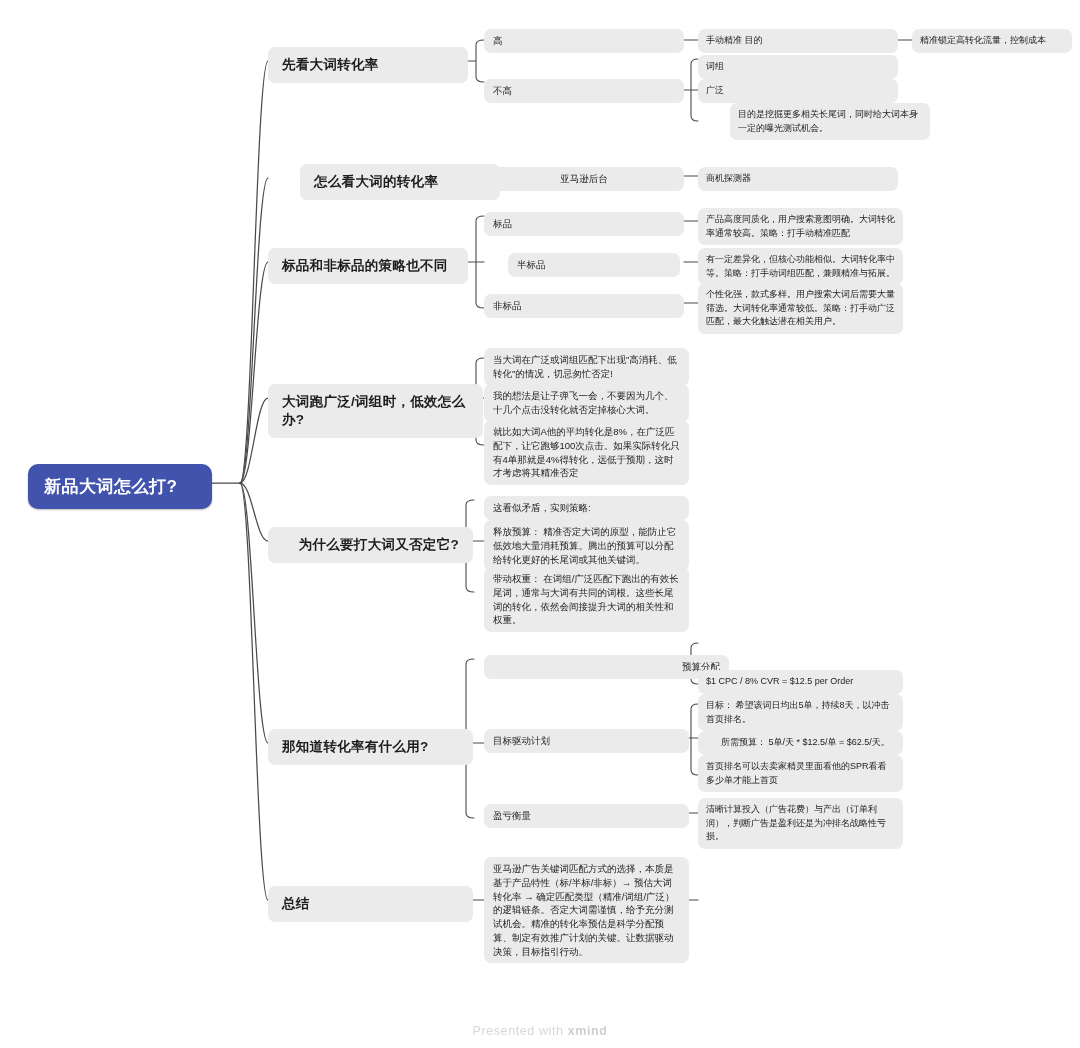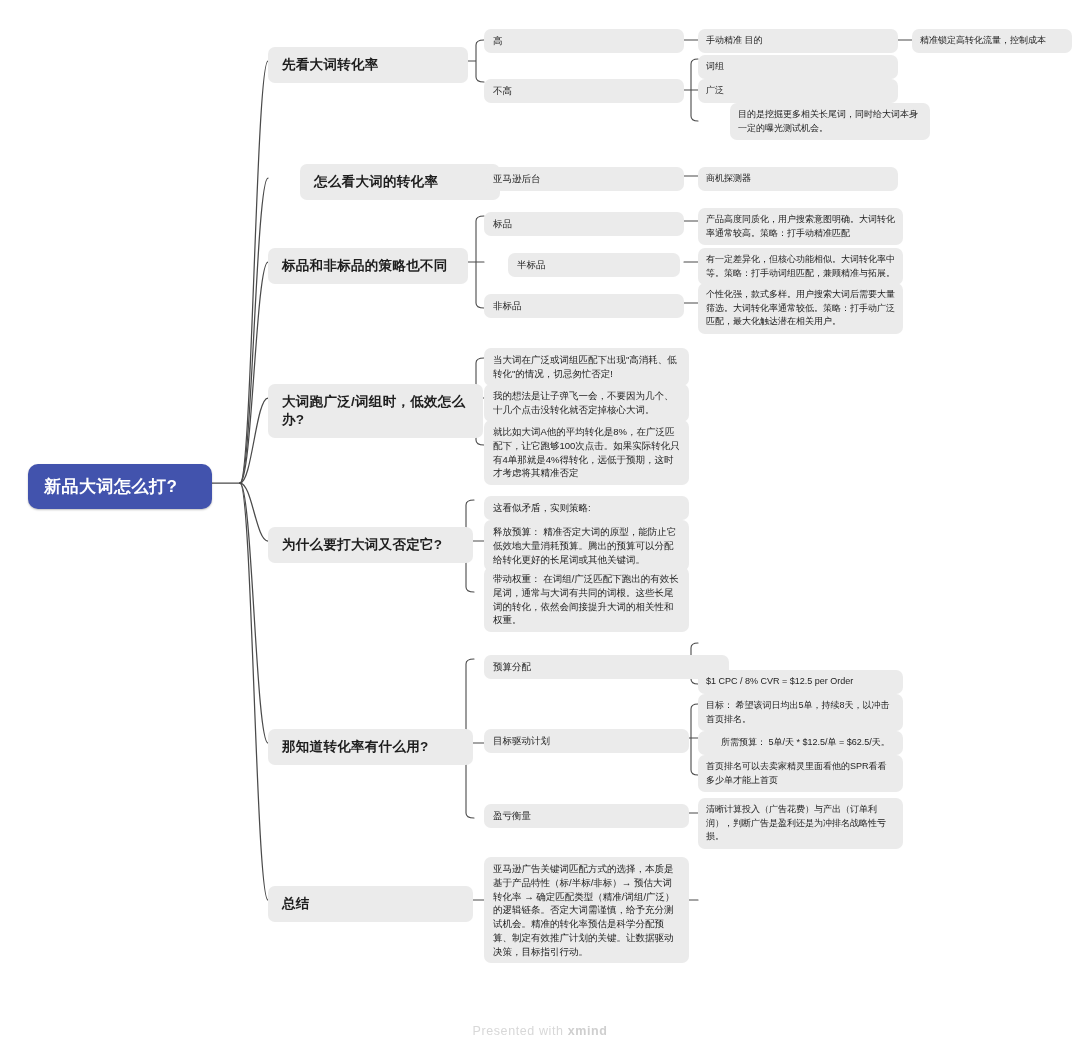--- a/index.html
+++ b/index.html
@@ -167,21 +167,21 @@
   <div class="node lvl3" style="left:698px; top:79px; width:200px;font-family:Liberation Serif, serif;">
     <span class="txt">广泛</span>
   </div>
   <div class="node lvl3 multiline" style="left:698px; top:103px; width:200px;margin-left:32px;">
     <span class="txt">目的是挖掘更多相关长尾词，同时给大词本身一定的曝光测试机会。</span>
   </div>
 
   <div class="node lvl1" style="left:268px; top:164px; width:200px;margin-left:32px;">
     <span class="txt">怎么看大词的转化率</span>
   </div>
-  <div class="node lvl2" style="left:484px; top:167px; width:200px;">
+  <div class="node lvl2" style="left:484px; top:167px; width:200px;text-align:center;">
     <span class="txt">亚马逊后台</span>
   </div>
   <div class="node lvl3" style="left:698px; top:167px; width:200px;">
     <span class="txt">商机探测器</span>
   </div>
 
   <div class="node lvl1" style="left:268px; top:248px; width:200px;">
     <span class="txt">标品和非标品的策略也不同</span>
   </div>
   <div class="node lvl2" style="left:484px; top:212px; width:200px;">
@@ -209,37 +209,37 @@
   <div class="node lvl2 multiline" style="left:484px; top:348px; width:205px;">
     <span class="txt">当大词在广泛或词组匹配下出现"高消耗、低转化"的情况，切忌匆忙否定!</span>
   </div>
   <div class="node lvl2 multiline" style="left:484px; top:384px; width:205px;">
     <span class="txt">我的想法是让子弹飞一会，不要因为几个、十几个点击没转化就否定掉核心大词。</span>
   </div>
   <div class="node lvl2 multiline" style="left:484px; top:420px; width:205px;">
     <span class="txt">就比如大词A他的平均转化是8%，在广泛匹配下，让它跑够100次点击。如果实际转化只有4单那就是4%得转化，远低于预期，这时才考虑将其精准否定</span>
   </div>
 
-  <div class="node lvl1" style="left:268px; top:527px; width:205px;">
+  <div class="node lvl1" style="left:268px; top:527px; width:205px;text-align:right;">
     <span class="txt">为什么要打大词又否定它?</span>
   </div>
   <div class="node lvl2" style="left:484px; top:496px; width:205px;">
     <span class="txt">这看似矛盾，实则策略:</span>
   </div>
   <div class="node lvl2 multiline" style="left:484px; top:520px; width:205px;">
     <span class="txt">释放预算： 精准否定大词的原型，能防止它低效地大量消耗预算。腾出的预算可以分配给转化更好的长尾词或其他关键词。</span>
   </div>
   <div class="node lvl2 multiline" style="left:484px; top:567px; width:205px;">
     <span class="txt">带动权重： 在词组/广泛匹配下跑出的有效长尾词，通常与大词有共同的词根。这些长尾词的转化，依然会间接提升大词的相关性和权重。</span>
   </div>
 
   <div class="node lvl1" style="left:268px; top:729px; width:205px;">
     <span class="txt">那知道转化率有什么用?</span>
   </div>
-  <div class="node lvl2" style="left:484px; top:655px; width:245px;">
+  <div class="node lvl2" style="left:484px; top:655px; width:245px;text-align:right;">
     <span class="txt">预算分配</span>
   </div>
   <div class="node lvl3" style="left:698px; top:670px; width:205px;">
     <span class="txt">$1 CPC / 8% CVR = $12.5 per Order</span>
   </div>
   <div class="node lvl2" style="left:484px; top:729px; width:205px;">
     <span class="txt">目标驱动计划</span>
   </div>
   <div class="node lvl3 multiline" style="left:698px; top:694px; width:205px;">
     <span class="txt">目标： 希望该词日均出5单，持续8天，以冲击首页排名。</span>

